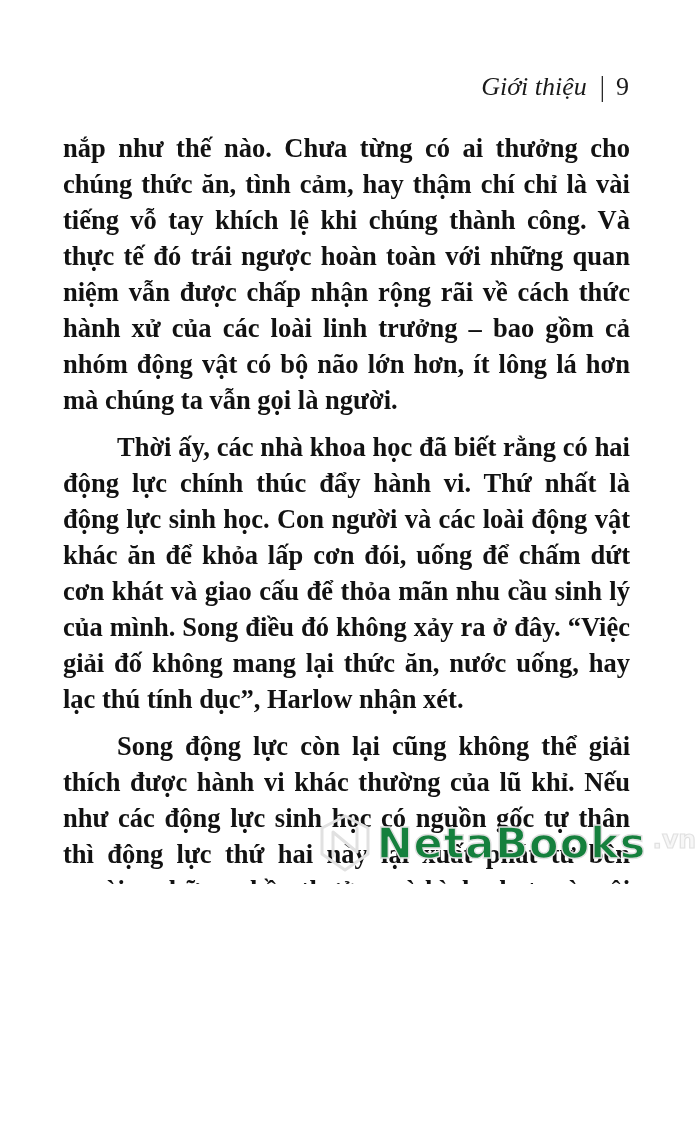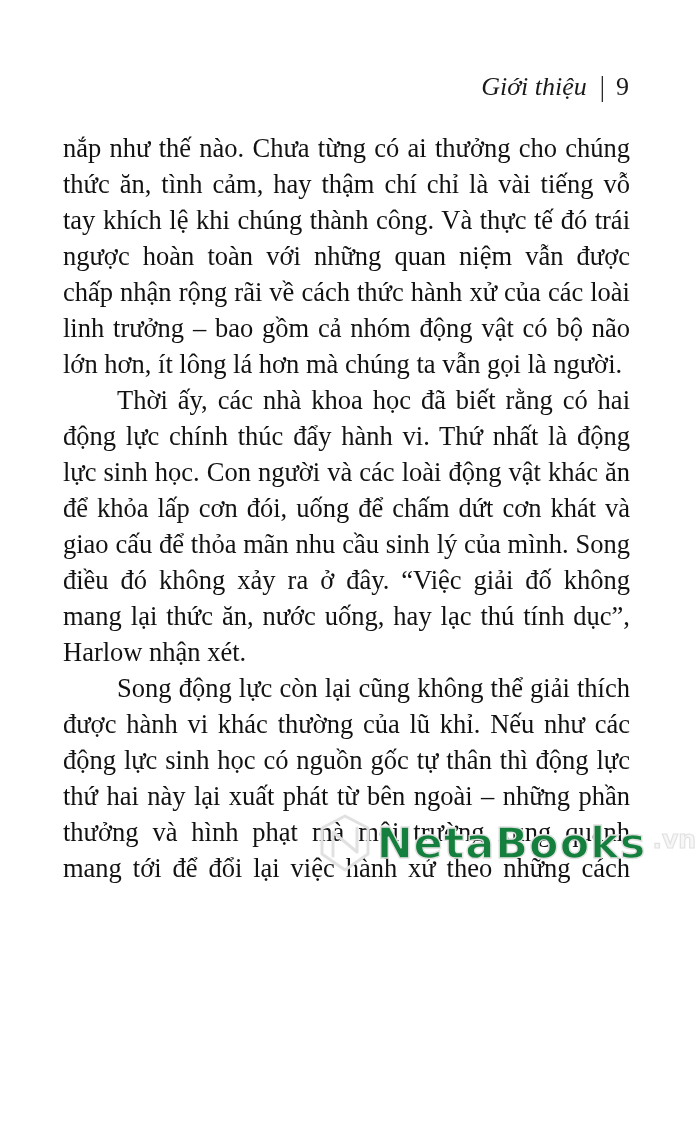--- a/index.html
+++ b/index.html
@@ -46,22 +46,24 @@
     left: 63px;
     width: 567px;
     font-size: 26.5px;
     line-height: 36px;
     text-align: justify;
     color: #121212;
   }
   .body-text p {
     margin: 0;
     padding: 0;
+    font-weight: bold;
   }
   .body-text p + p {
+    margin-top: 11px;
   }
   .body-text p.indented {
     text-indent: 54px;
   }
   .watermark {
     position: absolute;
     right: 4px;
     bottom: 12px;
     display: flex;
     align-items: center;

